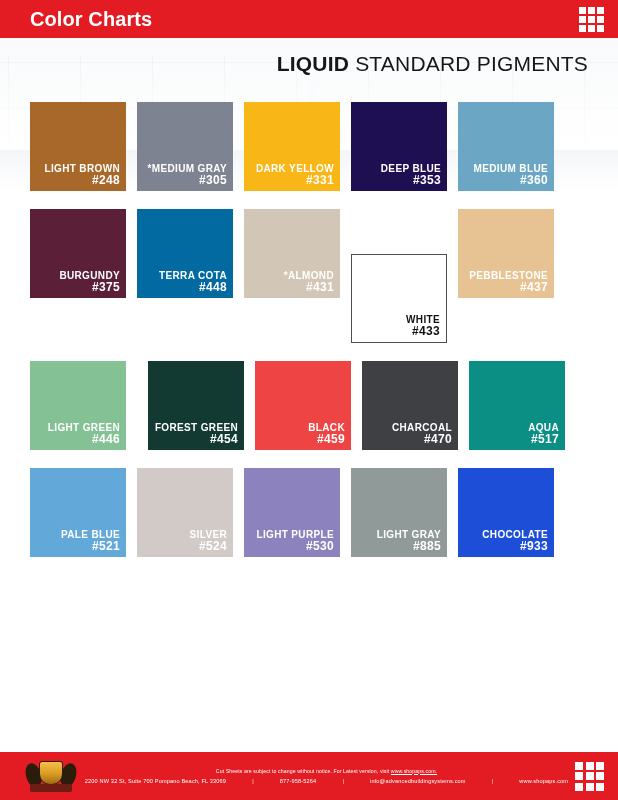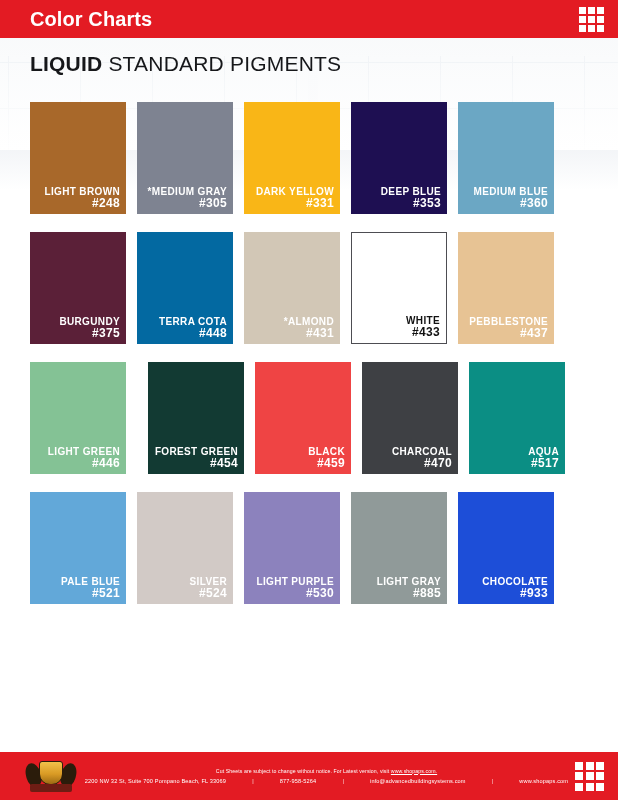--- a/index.html
+++ b/index.html
@@ -103,39 +103,40 @@
 
   .subtitle-row {
     padding: 14px 30px 0 30px;
     flex: 0 0 auto;
   }
   .subtitle {
     font-size: 21px;
     color: #16171a;
     letter-spacing: .2px;
     white-space: nowrap;
+    text-align: right;
   }
   .subtitle .strong {
     font-weight: bold;
   }
 
   
   .chart-area {
     flex: 1 1 auto;
     padding: 26px 28px 0 30px;
   }
   .swatch-row {
     display: flex;
     gap: 11px;
     margin-bottom: 18px;
   }
   .swatch {
     position: relative;
     width: 96px;
-    height: 112px;
+    height: 89px;
     display: flex;
     flex-direction: column;
     justify-content: flex-end;
     align-items: flex-end;
     padding: 0 6px 5px 5px;
     flex: 0 0 auto;
   }
   .swatch.outlined {
     border: 1.5px solid #4d4d52;
   }
@@ -307,21 +308,21 @@
           <div class="swatch-code">#375</div>
         </div>
         <div class="swatch light-text" style="background: #0369a1;">
           <div class="swatch-name">TERRA COTA</div>
           <div class="swatch-code">#448</div>
         </div>
         <div class="swatch light-text" style="background: rgb(210, 199, 182);">
           <div class="swatch-name">*ALMOND</div>
           <div class="swatch-code">#431</div>
         </div>
-        <div class="swatch dark-text outlined" style="background: rgb(255, 255, 255);">
+        <div class="swatch dark-text outlined" style="background: rgb(255, 255, 255); margin-top: 45px;">
           <div class="swatch-name">WHITE</div>
           <div class="swatch-code">#433</div>
         </div>
         <div class="swatch light-text" style="background: rgb(231, 195, 148);">
           <div class="swatch-name">PEBBLESTONE</div>
           <div class="swatch-code">#437</div>
         </div>
       </div>
       <div class="swatch-row">
         <div class="swatch light-text" style="background: rgb(132, 194, 149);">

